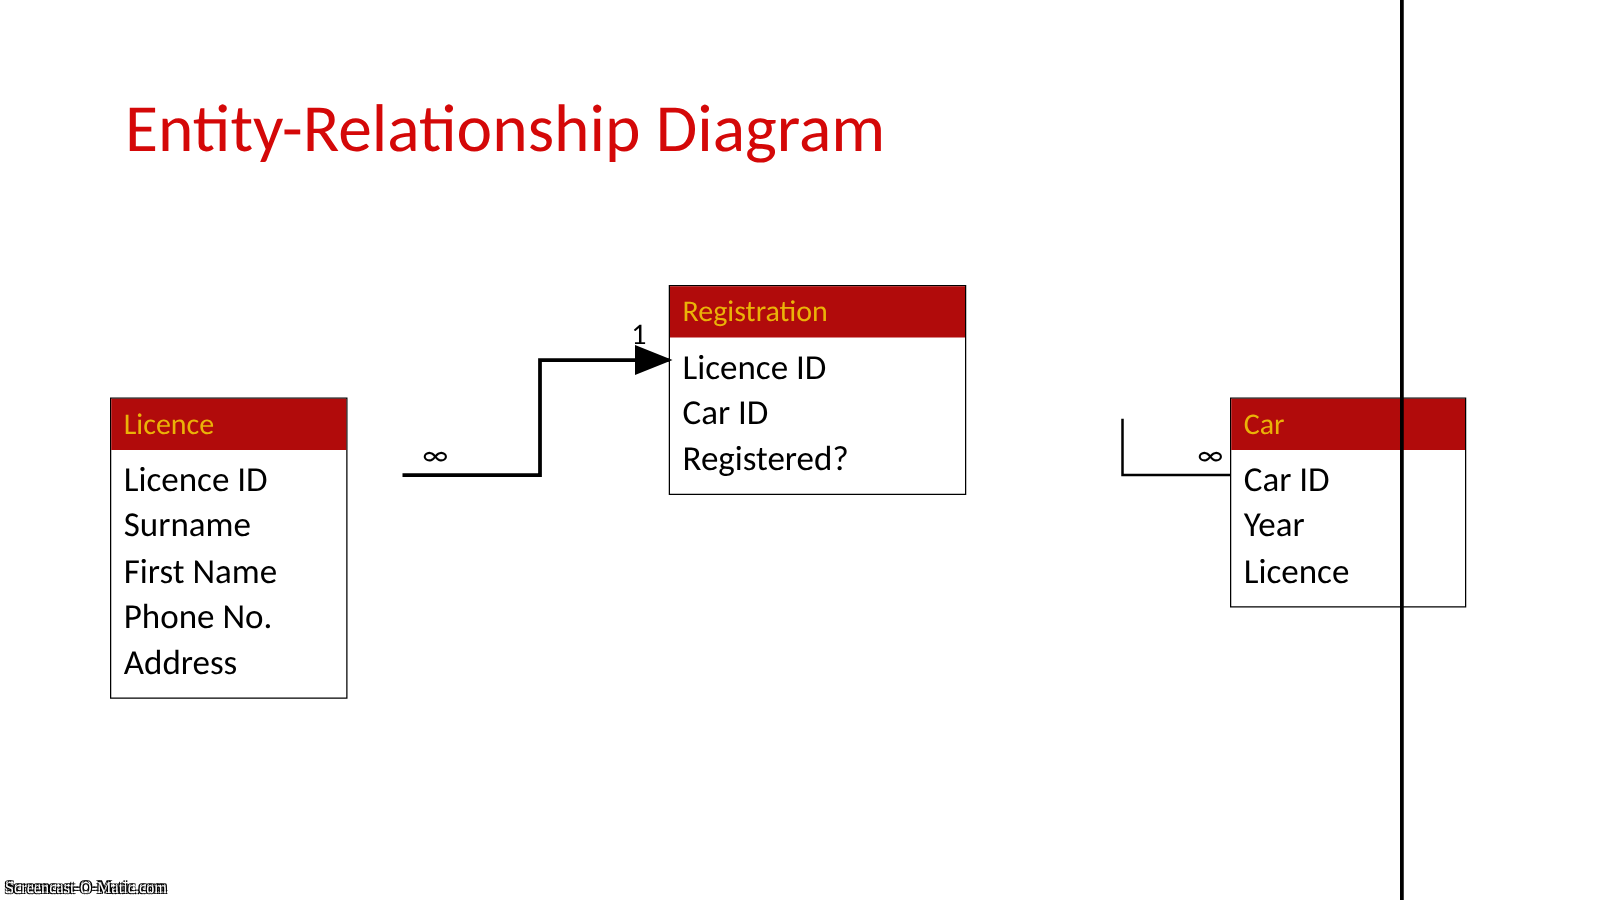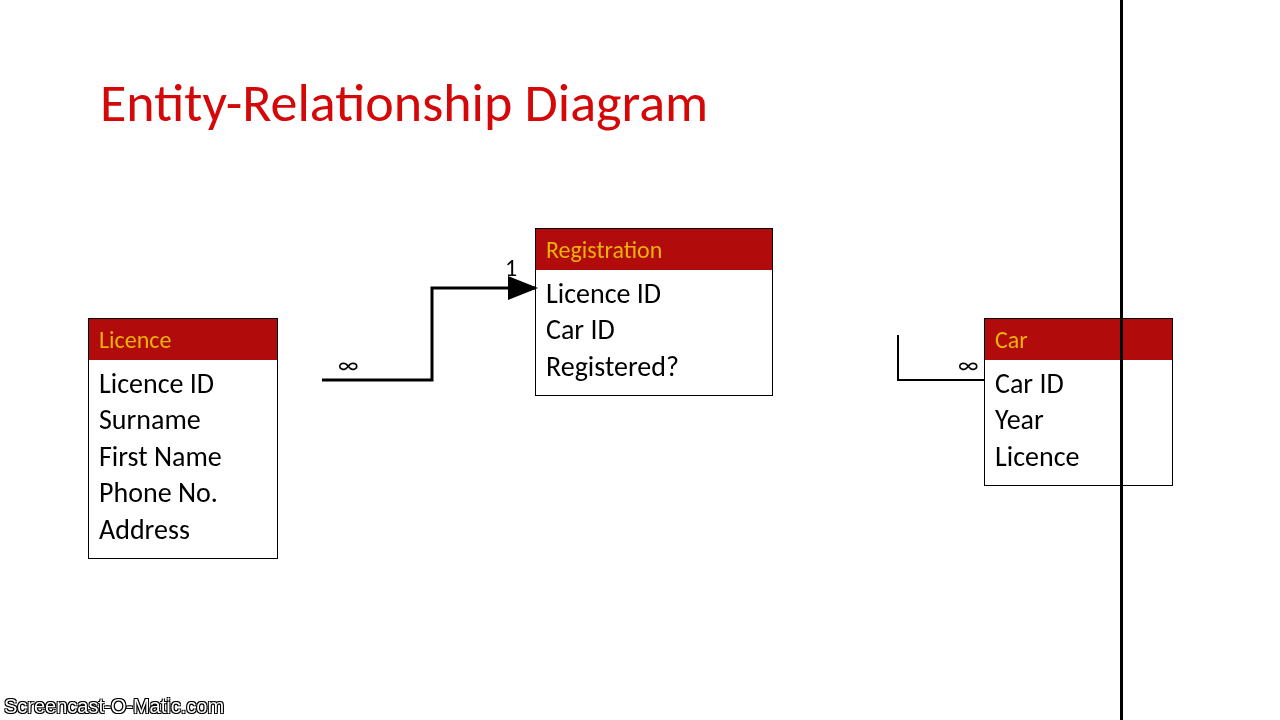--- a/index.html
+++ b/index.html
@@ -51,25 +51,25 @@
     right: 157px;
     top: 0;
     width: 3px;
     height: 720px;
     background: #000;
   }
   .watermark {
     position: absolute;
     left: 0;
     bottom: 0;
-    font-size: 20px;
+    font-size: 13px;
     color: #fff;
     text-shadow: -1px -1px 0 #000, 1px -1px 0 #000, -1px 1px 0 #000, 1px 1px 0 #000;
     padding: 2px 4px;
-    font-family: Liberation Sans, sans-serif;
+    font-family: Liberation Serif, serif;
   }
   svg.connector {
     position: absolute;
     overflow: visible;
     pointer-events: none;
   }
 </style>
 </head>
 <body>
 

